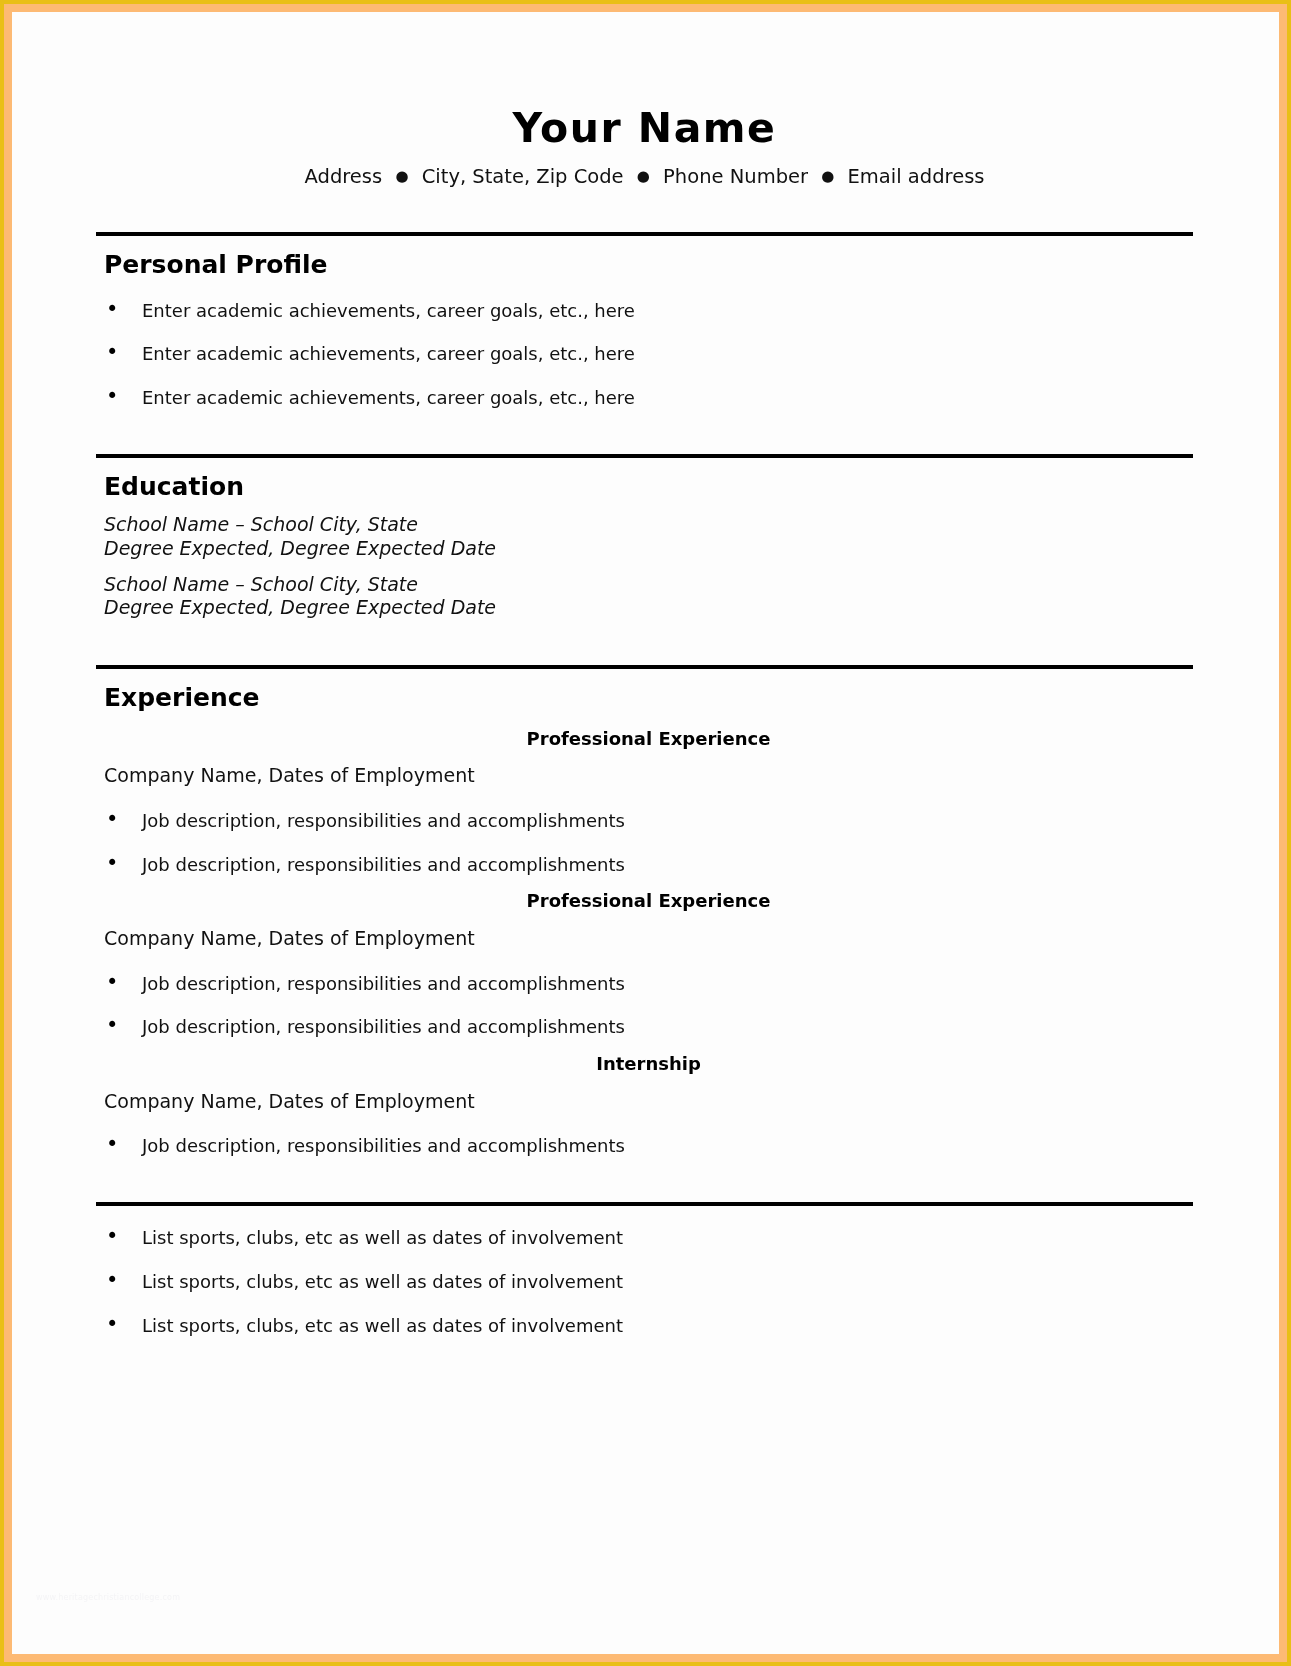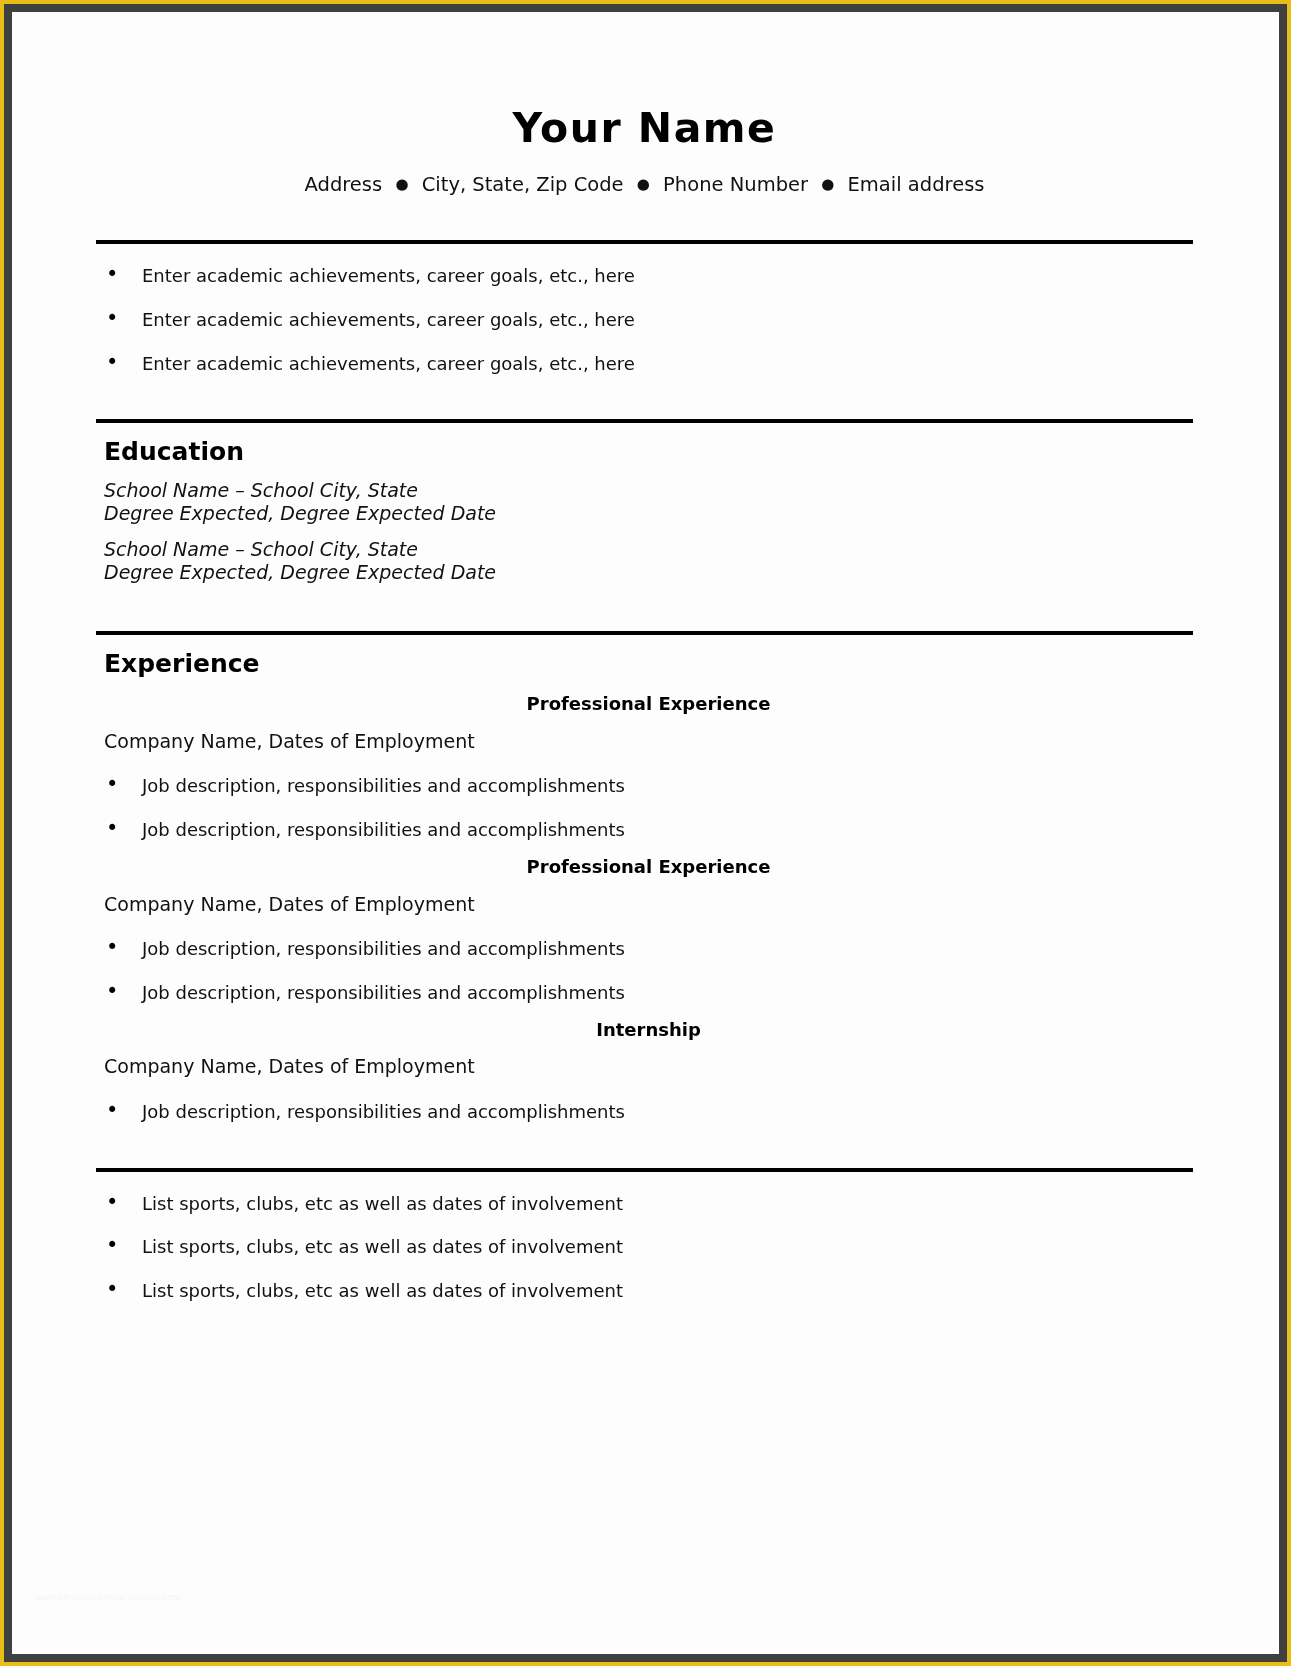--- a/index.html
+++ b/index.html
@@ -19,21 +19,21 @@
   .frame-outer {
     position: relative;
     width: 1291px;
     height: 1666px;
     background: #e9bf17;          
     padding: 4px;
   }
   .frame-inner {
     width: 100%;
     height: 100%;
-    background: #404040;          
+    background: #fdba74;          
     padding: 8px;
   }
   .page {
     position: relative;
     width: 100%;
     height: 100%;
     background: #fdfdfd;
     overflow: hidden;
   }
 
@@ -51,21 +51,21 @@
   }
   .resume-name {
     font-size: 41px;
     font-weight: bold;
     letter-spacing: 1.5px;
     color: #000;
     line-height: 1.0;
     margin: 0;
   }
   .contact-line {
-    margin-top: 24px;
+    margin-top: 16px;
     font-size: 19.5px;
     color: #111;
     white-space: nowrap;
   }
   .contact-sep {
     display: inline-block;
     margin: 0 7px;
     font-size: 15px;
     vertical-align: 2px;
   }
@@ -163,20 +163,21 @@
             <span class="contact-item">Phone Number</span>
             <span class="contact-sep">●</span>
             <span class="contact-item">Email address</span>
           </div>
         </div>
 
         <div style="height:44px"></div>
 
         <div class="section">
           <div class="rule"></div>
+          <div class="section-title">Personal Profile</div>
           <ul class="bullets bullets-first">
             <li>Enter academic achievements, career goals, etc., here</li>
             <li>Enter academic achievements, career goals, etc., here</li>
             <li>Enter academic achievements, career goals, etc., here</li>
           </ul>
         </div>
 
         <div class="gap-before-rule"></div>
 
         <div class="section">

